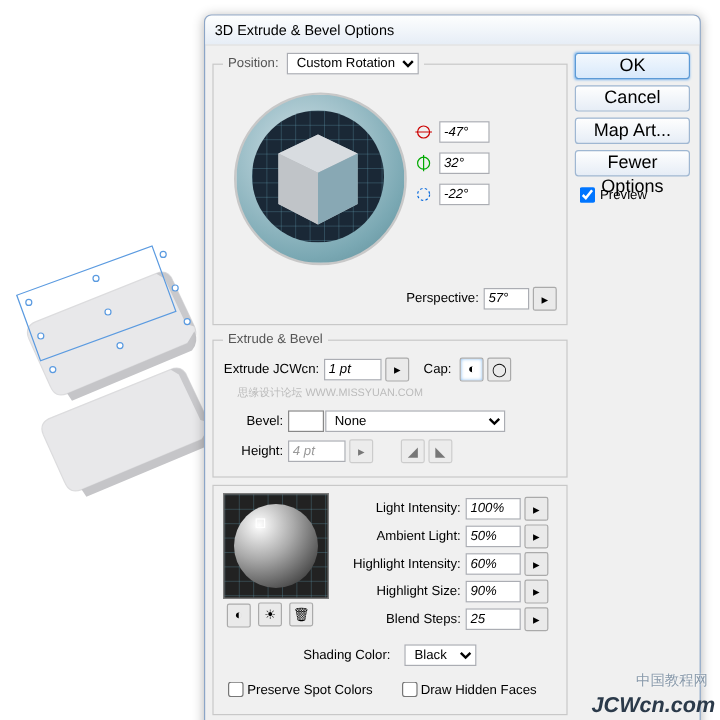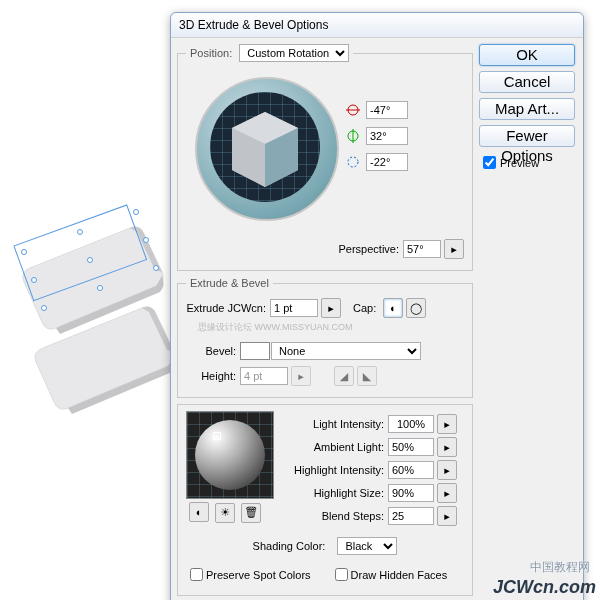--- a/index.html
+++ b/index.html
@@ -89,20 +89,21 @@
 }
 .checkbox-row input {
   margin-right: 4px;
 }
 .input-box {
   border: 1px solid #abadb3;
   background: #fff;
   height: 16px;
   padding: 0 3px;
   font-size: 11px;
+  font-style: italic;
 }
 .dropdown {
   border: 1px solid #abadb3;
   background: #fff;
   height: 18px;
   padding: 0 3px;
   font-size: 11px;
 }
 .track-widget {
   position: relative;
@@ -290,21 +291,21 @@
             </div>
             <div style="margin-top:3px">
               <span class="small-icon">◐</span>
               <span class="small-icon">☀</span>
               <span class="small-icon">🗑</span>
             </div>
           </div>
           <div style="flex:1;padding-left:6px">
             <div class="row">
                 <label style="width:100px">Light Intensity:</label>
-                <input class="input-box" style="width: 38px; text-align: center;" value="100%">
+                <input class="input-box" style="width: 38px;" value="100%">
                 <span class="small-icon">▸</span>
               </div>
             <div class="row">
                 <label style="width:100px">Ambient Light:</label>
                 <input class="input-box" style="width: 38px;" value="50%">
                 <span class="small-icon">▸</span>
               </div>
             <div class="row">
                 <label style="width:100px">Highlight Intensity:</label>
                 <input class="input-box" style="width: 38px;" value="60%">

